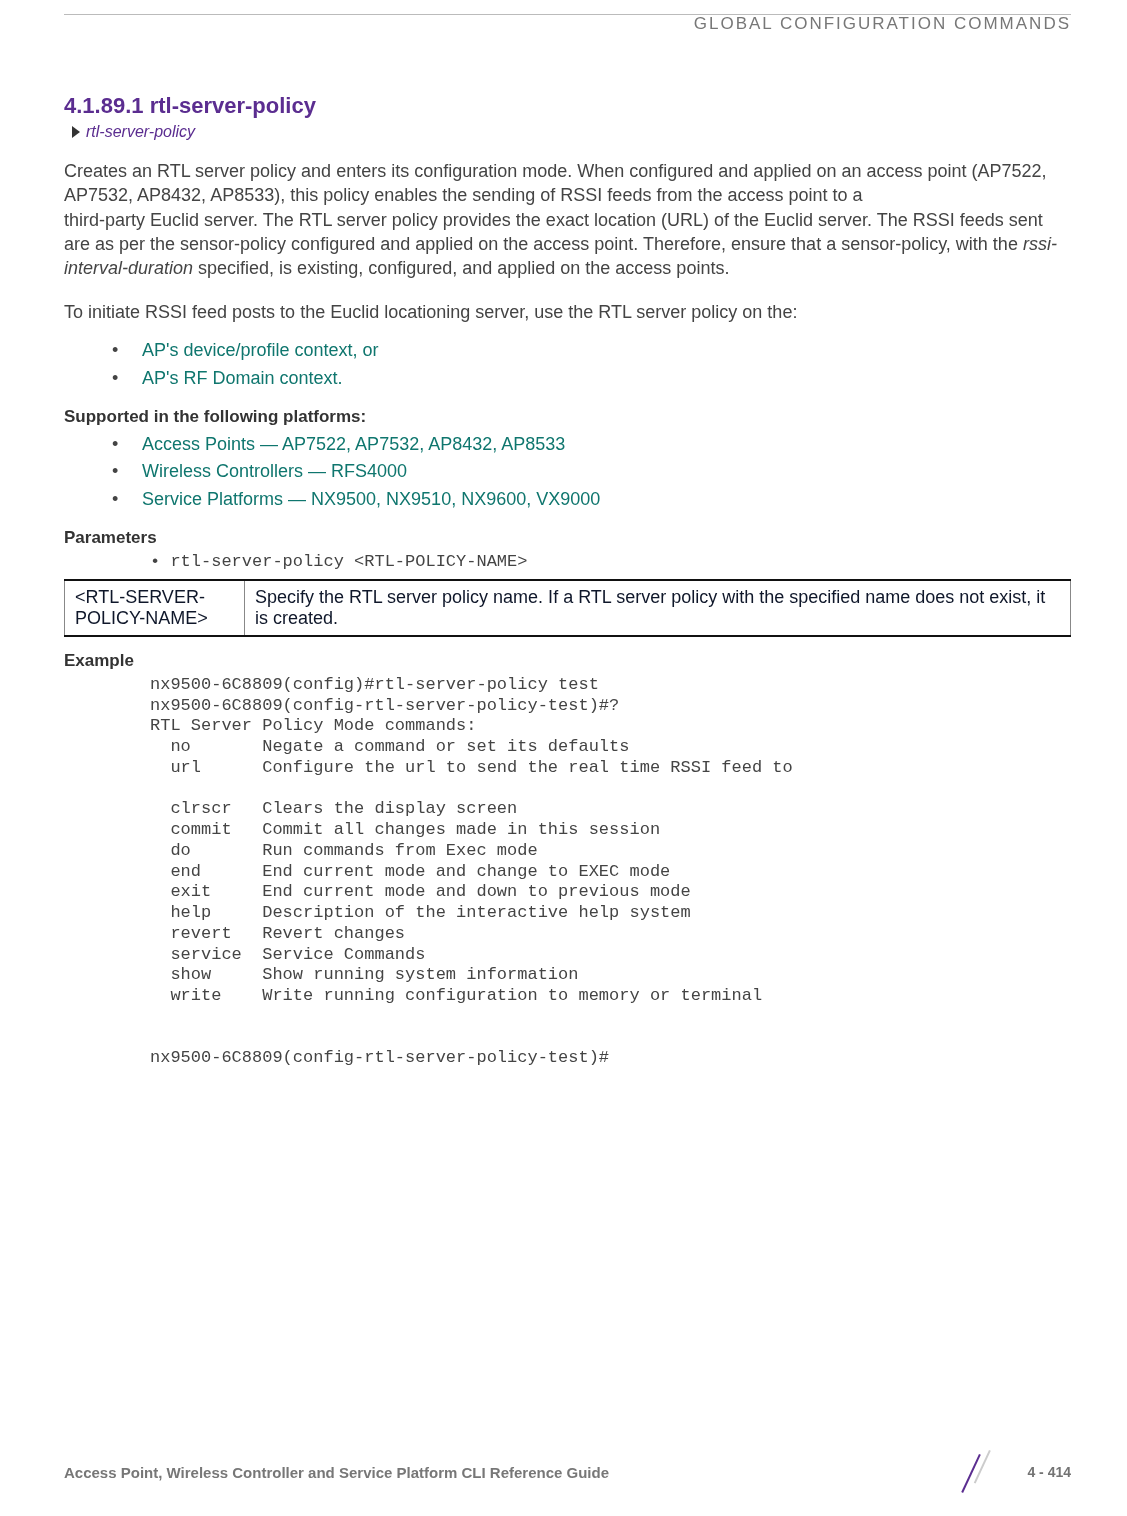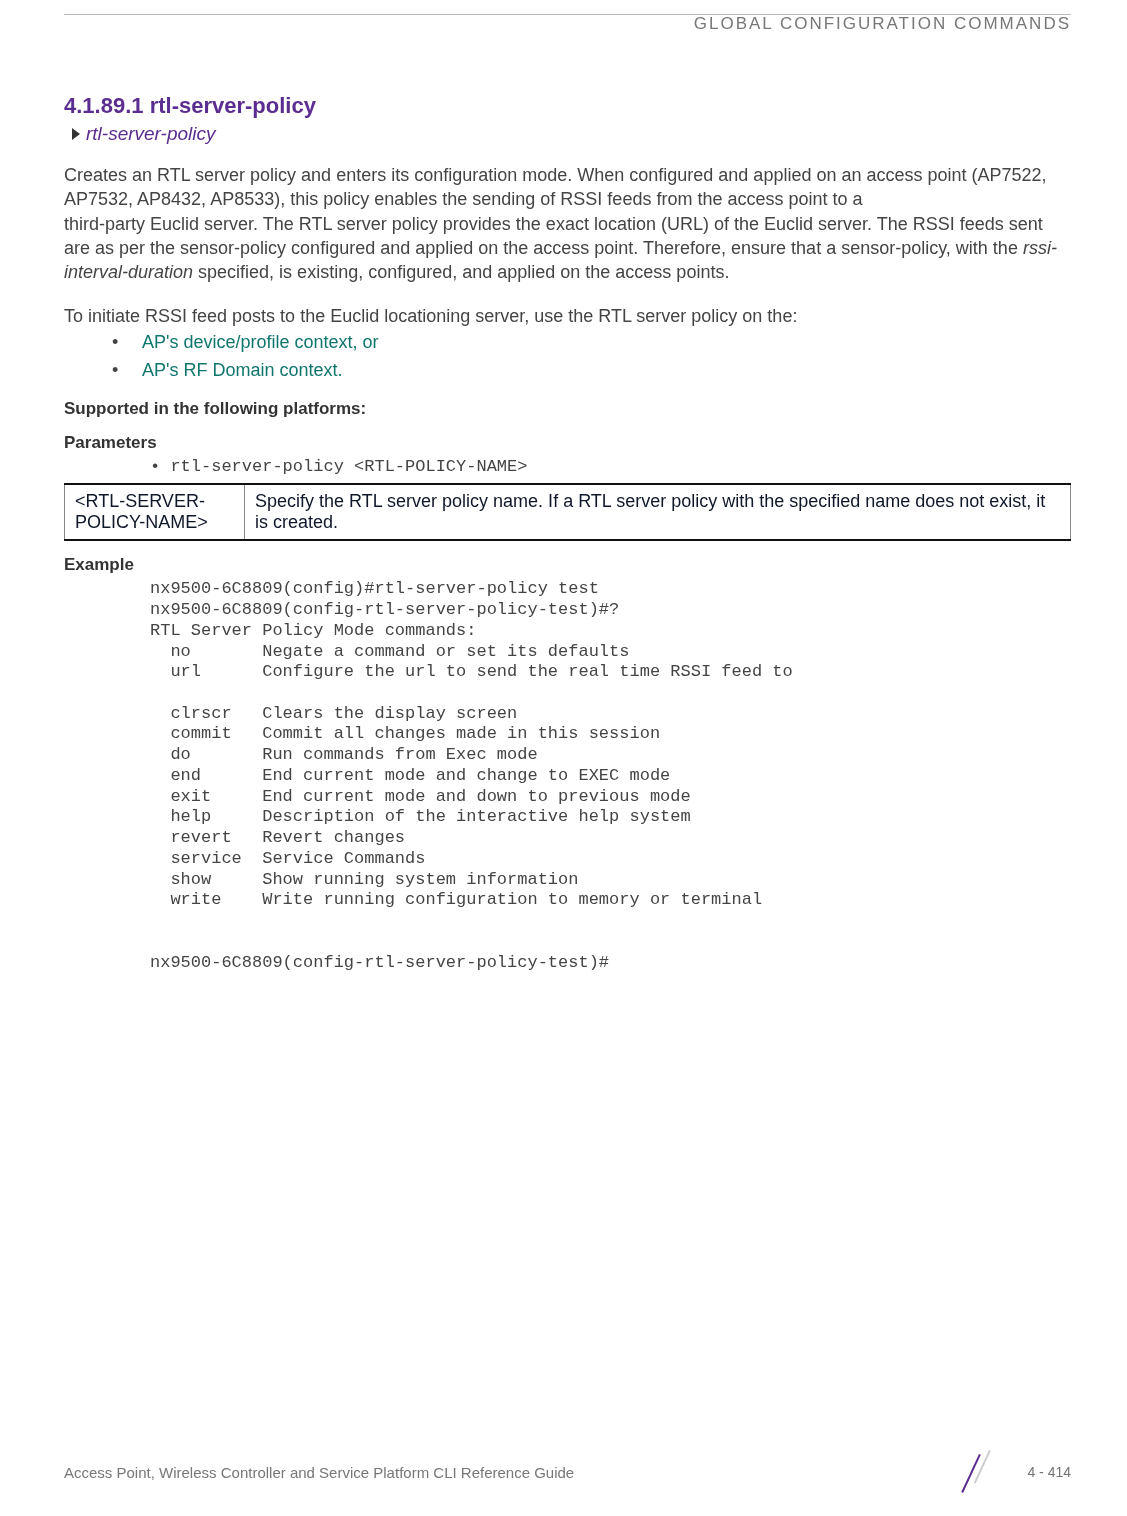--- a/index.html
+++ b/index.html
@@ -2,33 +2,33 @@
 <html><head>
 <meta charset="utf-8">
 <style>
   * { box-sizing: border-box; margin: 0; padding: 0; }
   html, body { width: 1127px; background: #fff; font-family: "Helvetica Neue", Arial, sans-serif; color: #444; }
   .page { width: 1127px; min-height: 1516px; position: relative; padding: 0 56px 0 64px; }
   .top-rule { border-top: 1px solid #bbb; margin-top: 14px; }
   .running-head { position: absolute; top: 0; right: 56px; font-family: "Century Gothic","Avant Garde","Trebuchet MS",sans-serif; letter-spacing: 2px; font-size: 17px; color: #777;}
   .content { padding-top: 78px; }
   .sec-title { color: #5b2d90; font-weight: 700; font-size: 22px; margin-bottom: 4px; font-family: "Helvetica Neue", Arial, sans-serif;}
-  .crumb-row { display: flex; align-items: center; gap: 6px; color: #5b2d90; font-style: italic; font-size: 19px; margin-bottom: 18px; margin-left: 8px;}
+  .crumb-row { display: flex; align-items: center; gap: 6px; color: #5b2d90; font-style: italic; font-size: 16px; margin-bottom: 18px; margin-left: 8px;}
   .crumb-arrow { width: 0; height: 0; border-top: 6px solid transparent; border-bottom: 6px solid transparent; border-left: 8px solid #333;}
   .para { font-size: 18px; line-height: 1.35; color: #444; margin-bottom: 20px; }
   .para .ital { font-style: italic; }
   .ul { list-style: none; padding-left: 48px; }
   .ul li { position: relative; font-size: 18px; line-height: 1.55; color: #0f766e; padding-left: 30px;}
   .ul li::before { content: "•"; position: absolute; left: 0; top: 0; color: #444; font-size: 18px;}
   .h-strong { font-weight: 700; font-size: 17px; color: #333; margin-top: 14px; margin-bottom: 4px;}
   .mono { font-family: "Courier New", monospace; font-size: 17px; color: #444; white-space: pre; line-height: 1.22; padding-left: 86px;}
   table.param { width: 100%; border-collapse: collapse; margin-top: 6px; border-top: 2px solid #111; border-bottom: 2px solid #111;}
   table.param td { border: 1px solid #888; padding: 6px 10px; font-size: 18px; vertical-align: top; color: #0f172a;}
   table.param td:first-child { width: 180px; }
-  .footer { position: absolute; bottom: 40px; left: 64px; right: 56px; display: flex; justify-content: space-between; align-items: center; font-size: 15px; color: #777; font-family: "Century Gothic","Avant Garde","Trebuchet MS",sans-serif;}
+  .footer { position: absolute; bottom: 40px; left: 64px; right: 56px; display: flex; justify-content: space-between; align-items: center; font-size: 15px; color: #777; font-family: "Century Gothic","Avant Garde","Trebuchet MS",sans-serif; font-weight: bold;}
   .page-num-box { display: flex; align-items: center; gap: 12px; }
   .slash-ornament { position: relative; width: 36px; height: 36px; }
   .slash-ornament .s1 { position: absolute; left: 0; top: 0; width: 2px; height: 42px; background: #5b2d90; transform: rotate(25deg); transform-origin: top left;}
   .slash-ornament .s2 { position: absolute; left: 10px; top: -4px; width: 2px; height: 36px; background: #ccc; transform: rotate(25deg); transform-origin: top left;}
   .page-num { color: #737373; font-size: 14px; }
 </style>
 </head>
 <body>
 
 <div class="page">
@@ -41,27 +41,32 @@
     <div class="crumb-row">
       <span class="crumb-arrow"></span>
       <span>rtl-server-policy</span>
     </div>
 
     <p class="para">
       <span>Creates an RTL server policy and enters its configuration mode. When configured and applied on an access point (AP7522, AP7532, AP8432, AP8533), this policy enables the sending of RSSI feeds from the access point to a</span><br>
       <span>third-party Euclid server. The RTL server policy provides the exact location (URL) of the Euclid server. The RSSI feeds sent are as per the sensor-policy configured and applied on the access point. Therefore, ensure that a sensor-policy, with the </span><span class="ital">rssi-interval-duration</span><span> specified, is existing, configured, and applied on the access points.</span>
     </p>
 
-    <p class="para" style="margin-bottom:0">To initiate RSSI feed posts to the Euclid locationing server, use the RTL server policy on the:</p>
+    <p class="para" style="margin-bottom:12px">To initiate RSSI feed posts to the Euclid locationing server, use the RTL server policy on the:</p>
     <ul class="ul">
       <li>AP's device/profile context, or</li>
       <li>AP's RF Domain context.</li>
     </ul>
 
     <div class="h-strong">Supported in the following platforms:</div>
+    <ul class="ul">
+      <li>Access Points — AP7522, AP7532, AP8432, AP8533</li>
+      <li>Wireless Controllers — RFS4000</li>
+      <li>Service Platforms — NX9500, NX9510, NX9600, VX9000</li>
+    </ul>
 
 
     <div class="h-strong">Parameters</div>
     <div class="mono">• rtl-server-policy &lt;RTL-POLICY-NAME&gt;</div>
     <table class="param">
       <tbody>
           <tr>
         <td>&lt;RTL-SERVER-POLICY-NAME&gt;</td>
         <td>Specify the RTL server policy name. If a RTL server policy with the specified name does not exist, it is created.</td>
       </tr>

